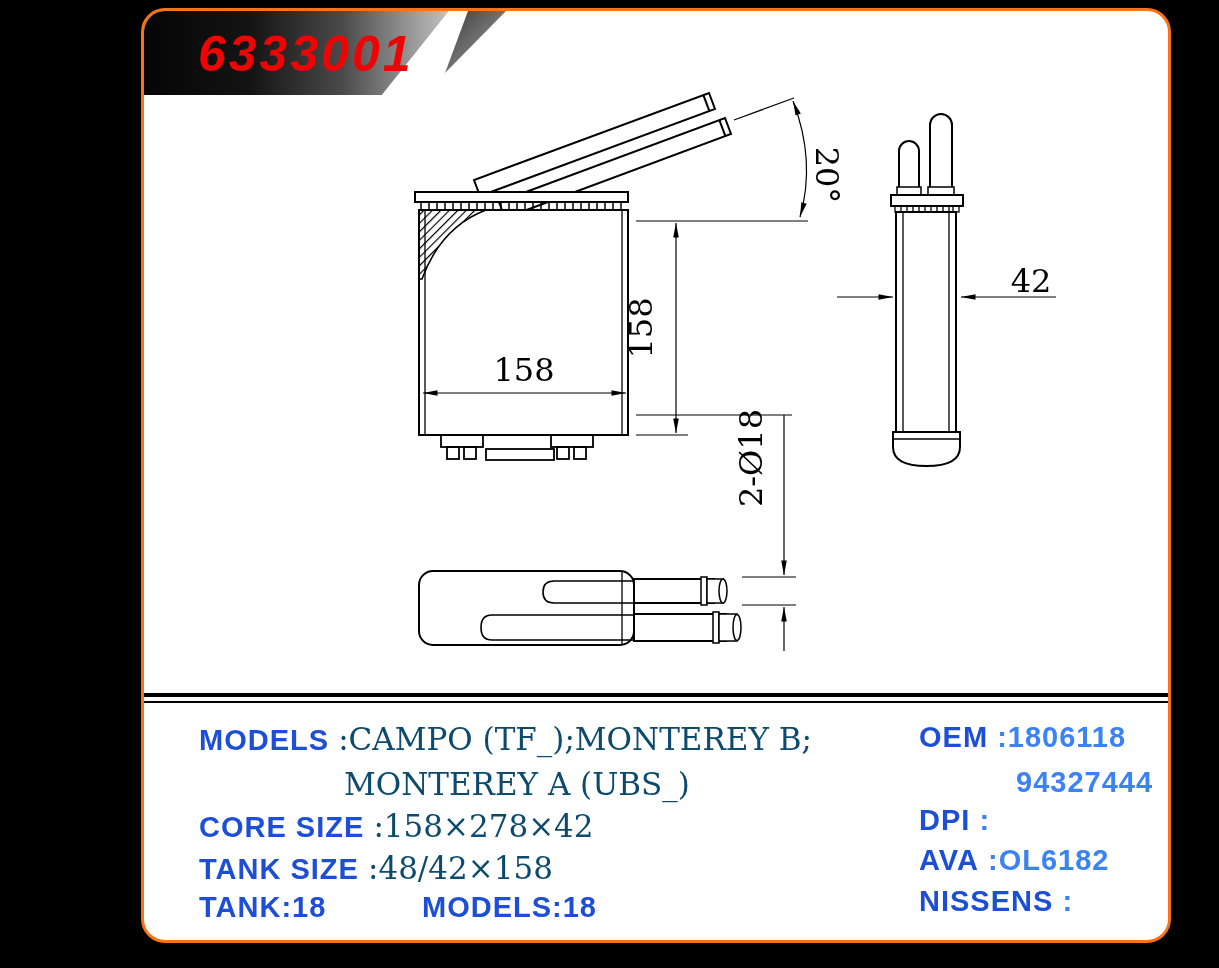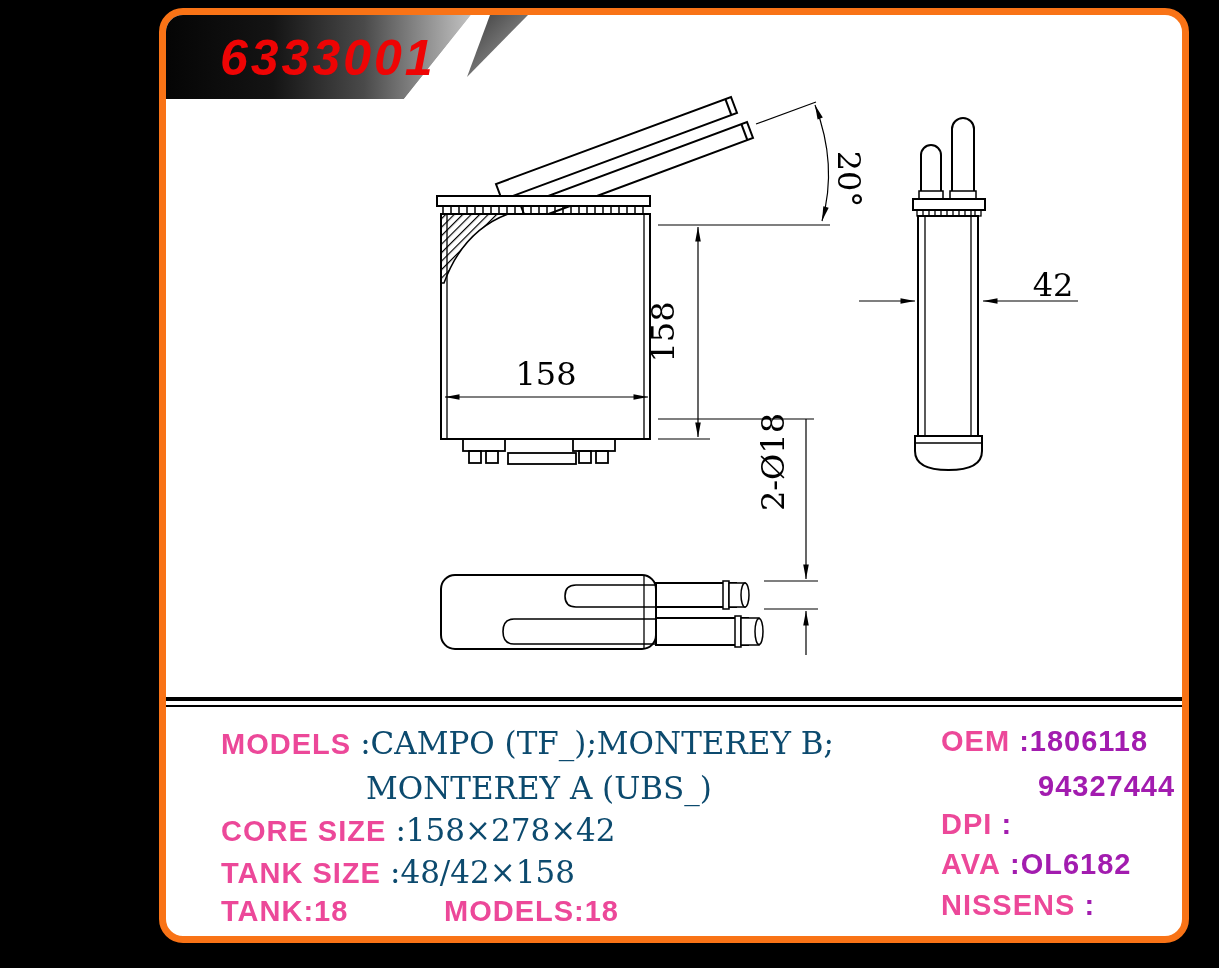--- a/index.html
+++ b/index.html
@@ -2,38 +2,38 @@
 <html><head>
 <meta charset="utf-8">
 <style>
   html,body{margin:0;padding:0;}
   body{
     width:1219px;height:968px;position:relative;
     background:#000;overflow:hidden;
     font-family:"Liberation Sans",sans-serif;
   }
   .card{
-    position:absolute;left:159px;top:8px;width:1030px;height:935px;
-    background:#fff;border:7px solid #f97316;border-radius:24px;
+    position:absolute;left:141px;top:8px;width:1030px;height:935px;
+    background:#fff;border:3px solid #f97316;border-radius:24px;
     overflow:hidden;box-sizing:border-box;
   }
   .banner{position:absolute;left:0;top:0;width:380px;height:84px;}
   .banner svg{position:absolute;left:0;top:0;}
   .part-number{
     position:absolute;left:54px;top:14px;
     font:italic 700 50px "Liberation Sans",sans-serif;
     letter-spacing:3px;color:#ee0404;white-space:nowrap;
   }
   .drawing-svg{position:absolute;left:0;top:0;}
   .sep1{position:absolute;left:0;top:682px;width:100%;height:4px;background:#000;}
   .sep2{position:absolute;left:0;top:690px;width:100%;height:2px;background:#000;}
   .row{position:absolute;white-space:nowrap;}
-  .lbl{font:700 29px "Liberation Sans",sans-serif;letter-spacing:1px;color:#ec4899;margin-top:28px;}
+  .lbl{font:700 29px "Liberation Sans",sans-serif;letter-spacing:1px;color:#1d4ed8;margin-top:28px;}
   .val-serif{font:400 31px "DejaVu Serif",serif;color:#0c4a6e;}
-  .val-bold{font:700 29px "Liberation Sans",sans-serif;letter-spacing:1px;color:#a21caf;text-align:right;}
+  .val-bold{font:700 29px "Liberation Sans",sans-serif;letter-spacing:1px;color:#3b82f6;text-align:right;}
 </style>
 </head>
 <body>
 
 <div class="card">
 
   <div class="banner">
     <svg width="380" height="84" viewBox="0 0 380 84">
       <defs>
         <linearGradient id="bgrad" x1="0" y1="0" x2="1" y2="0">

